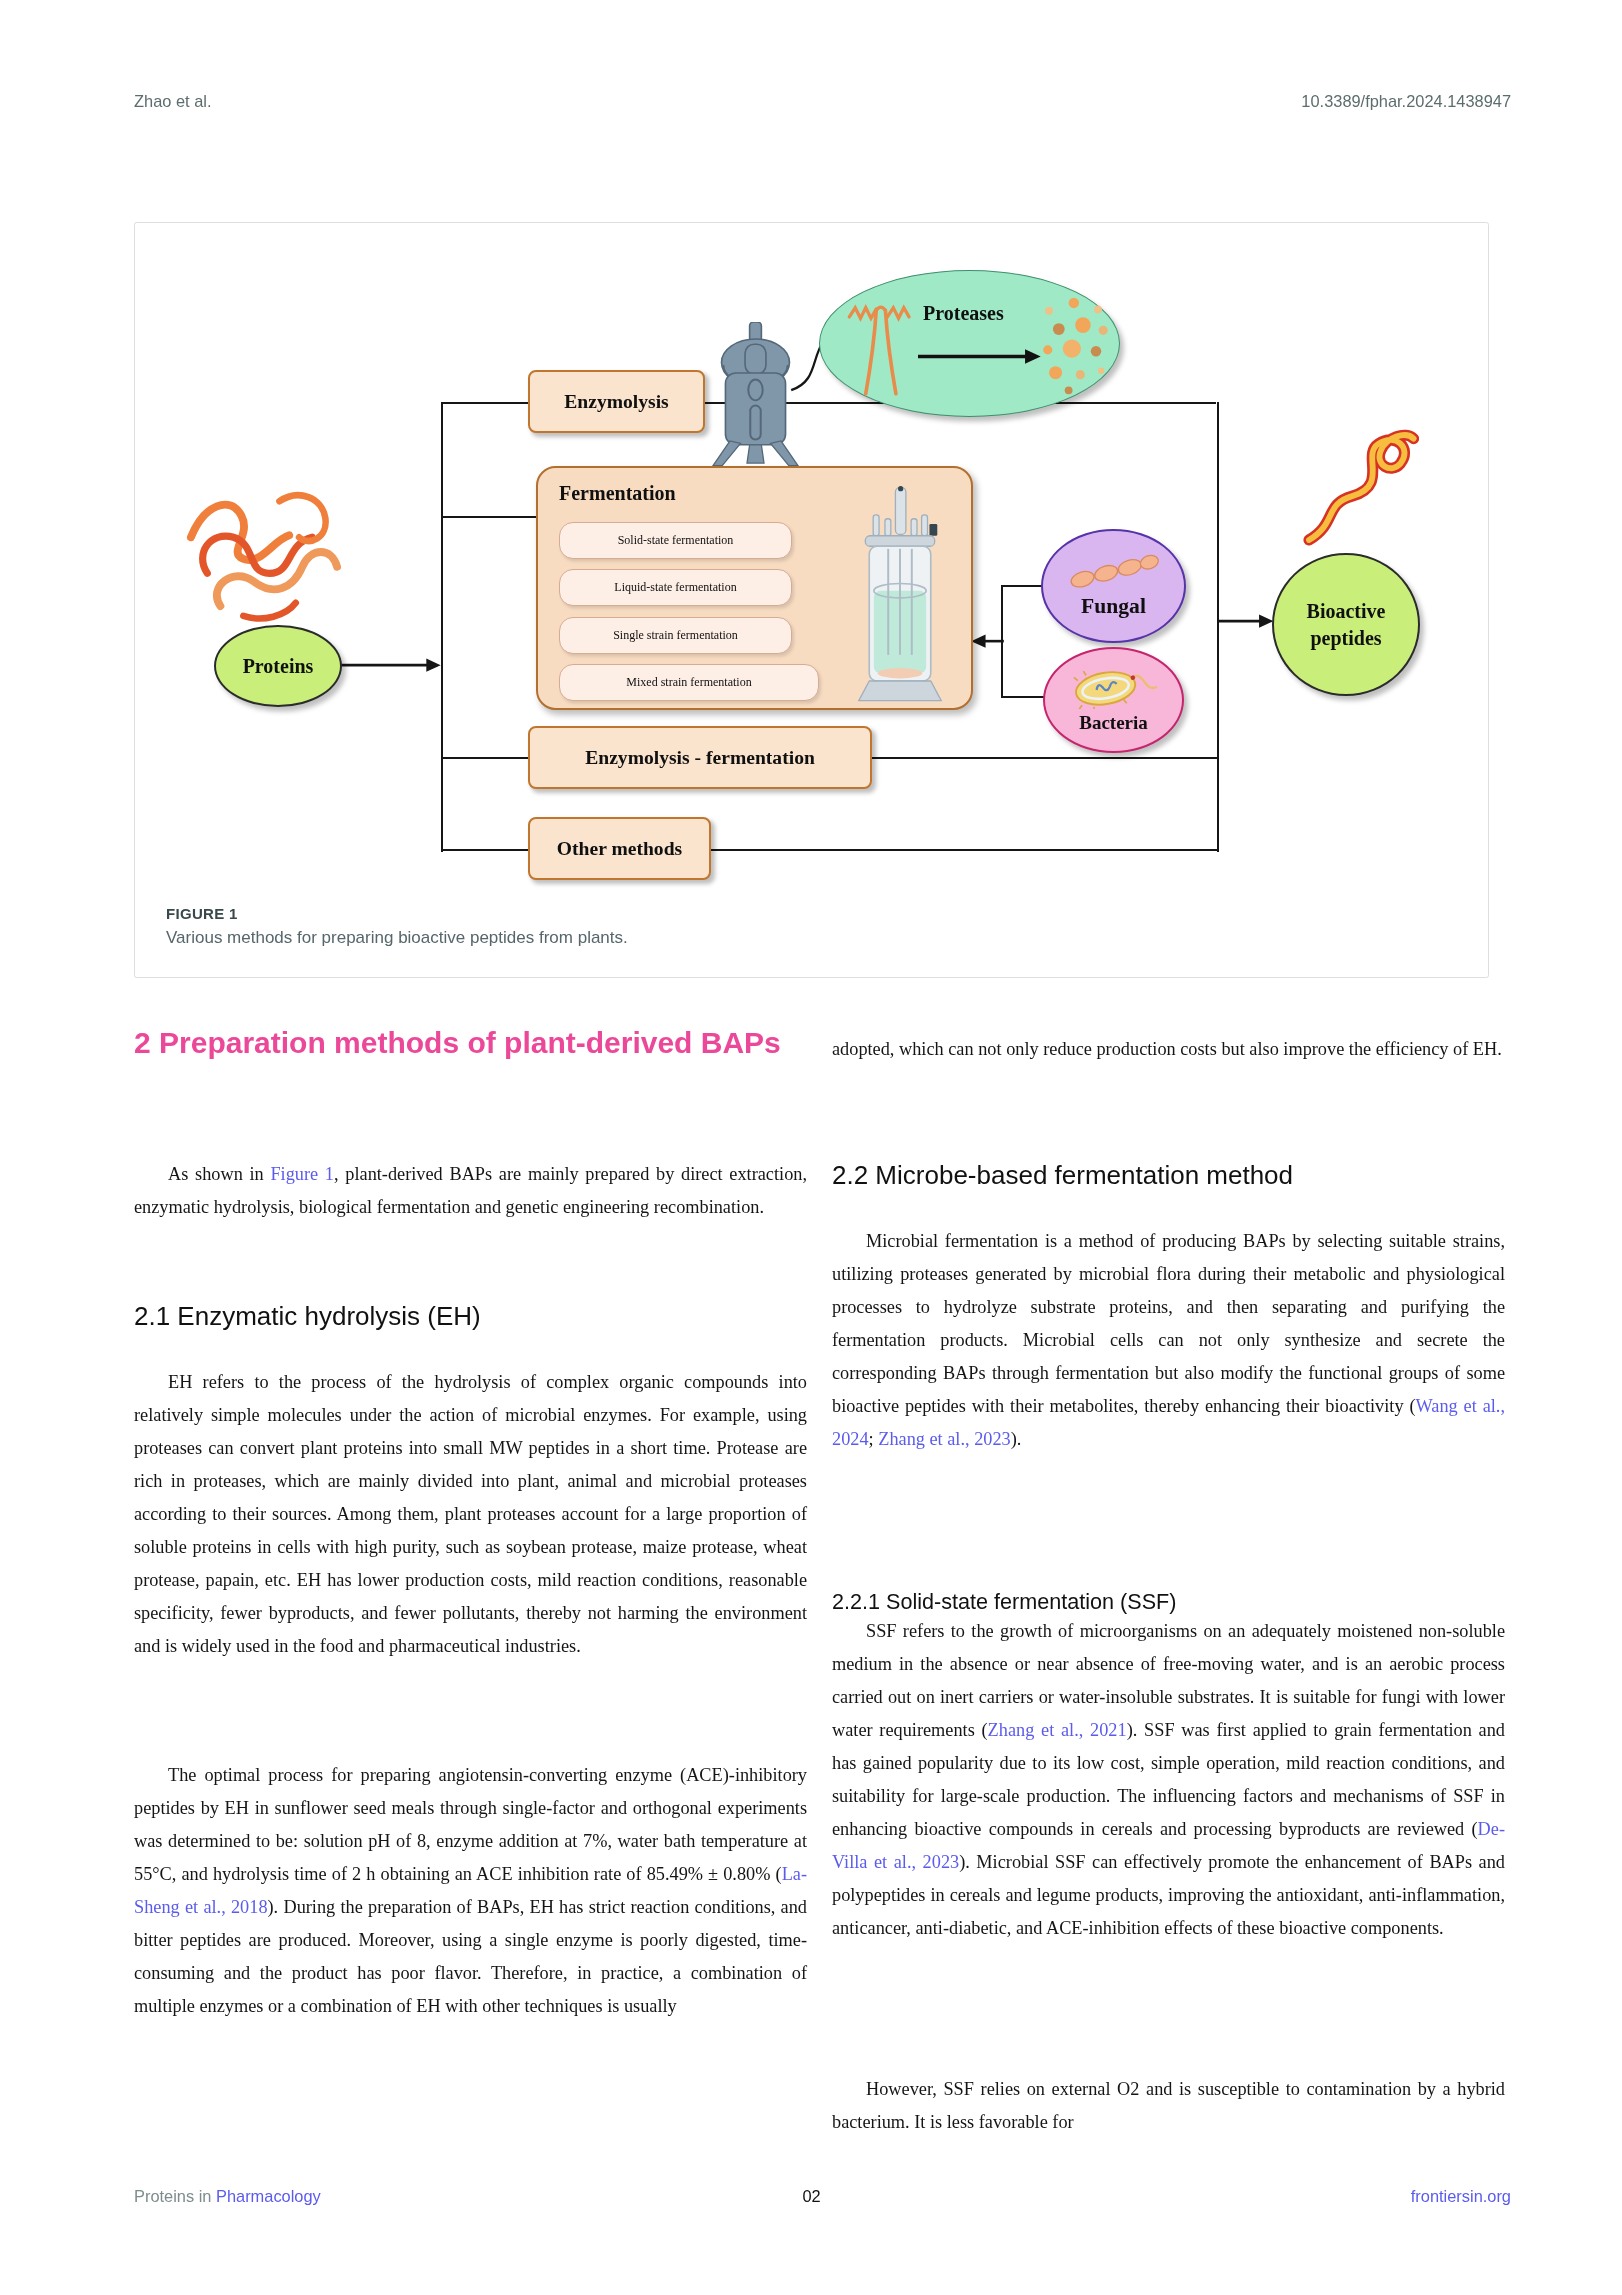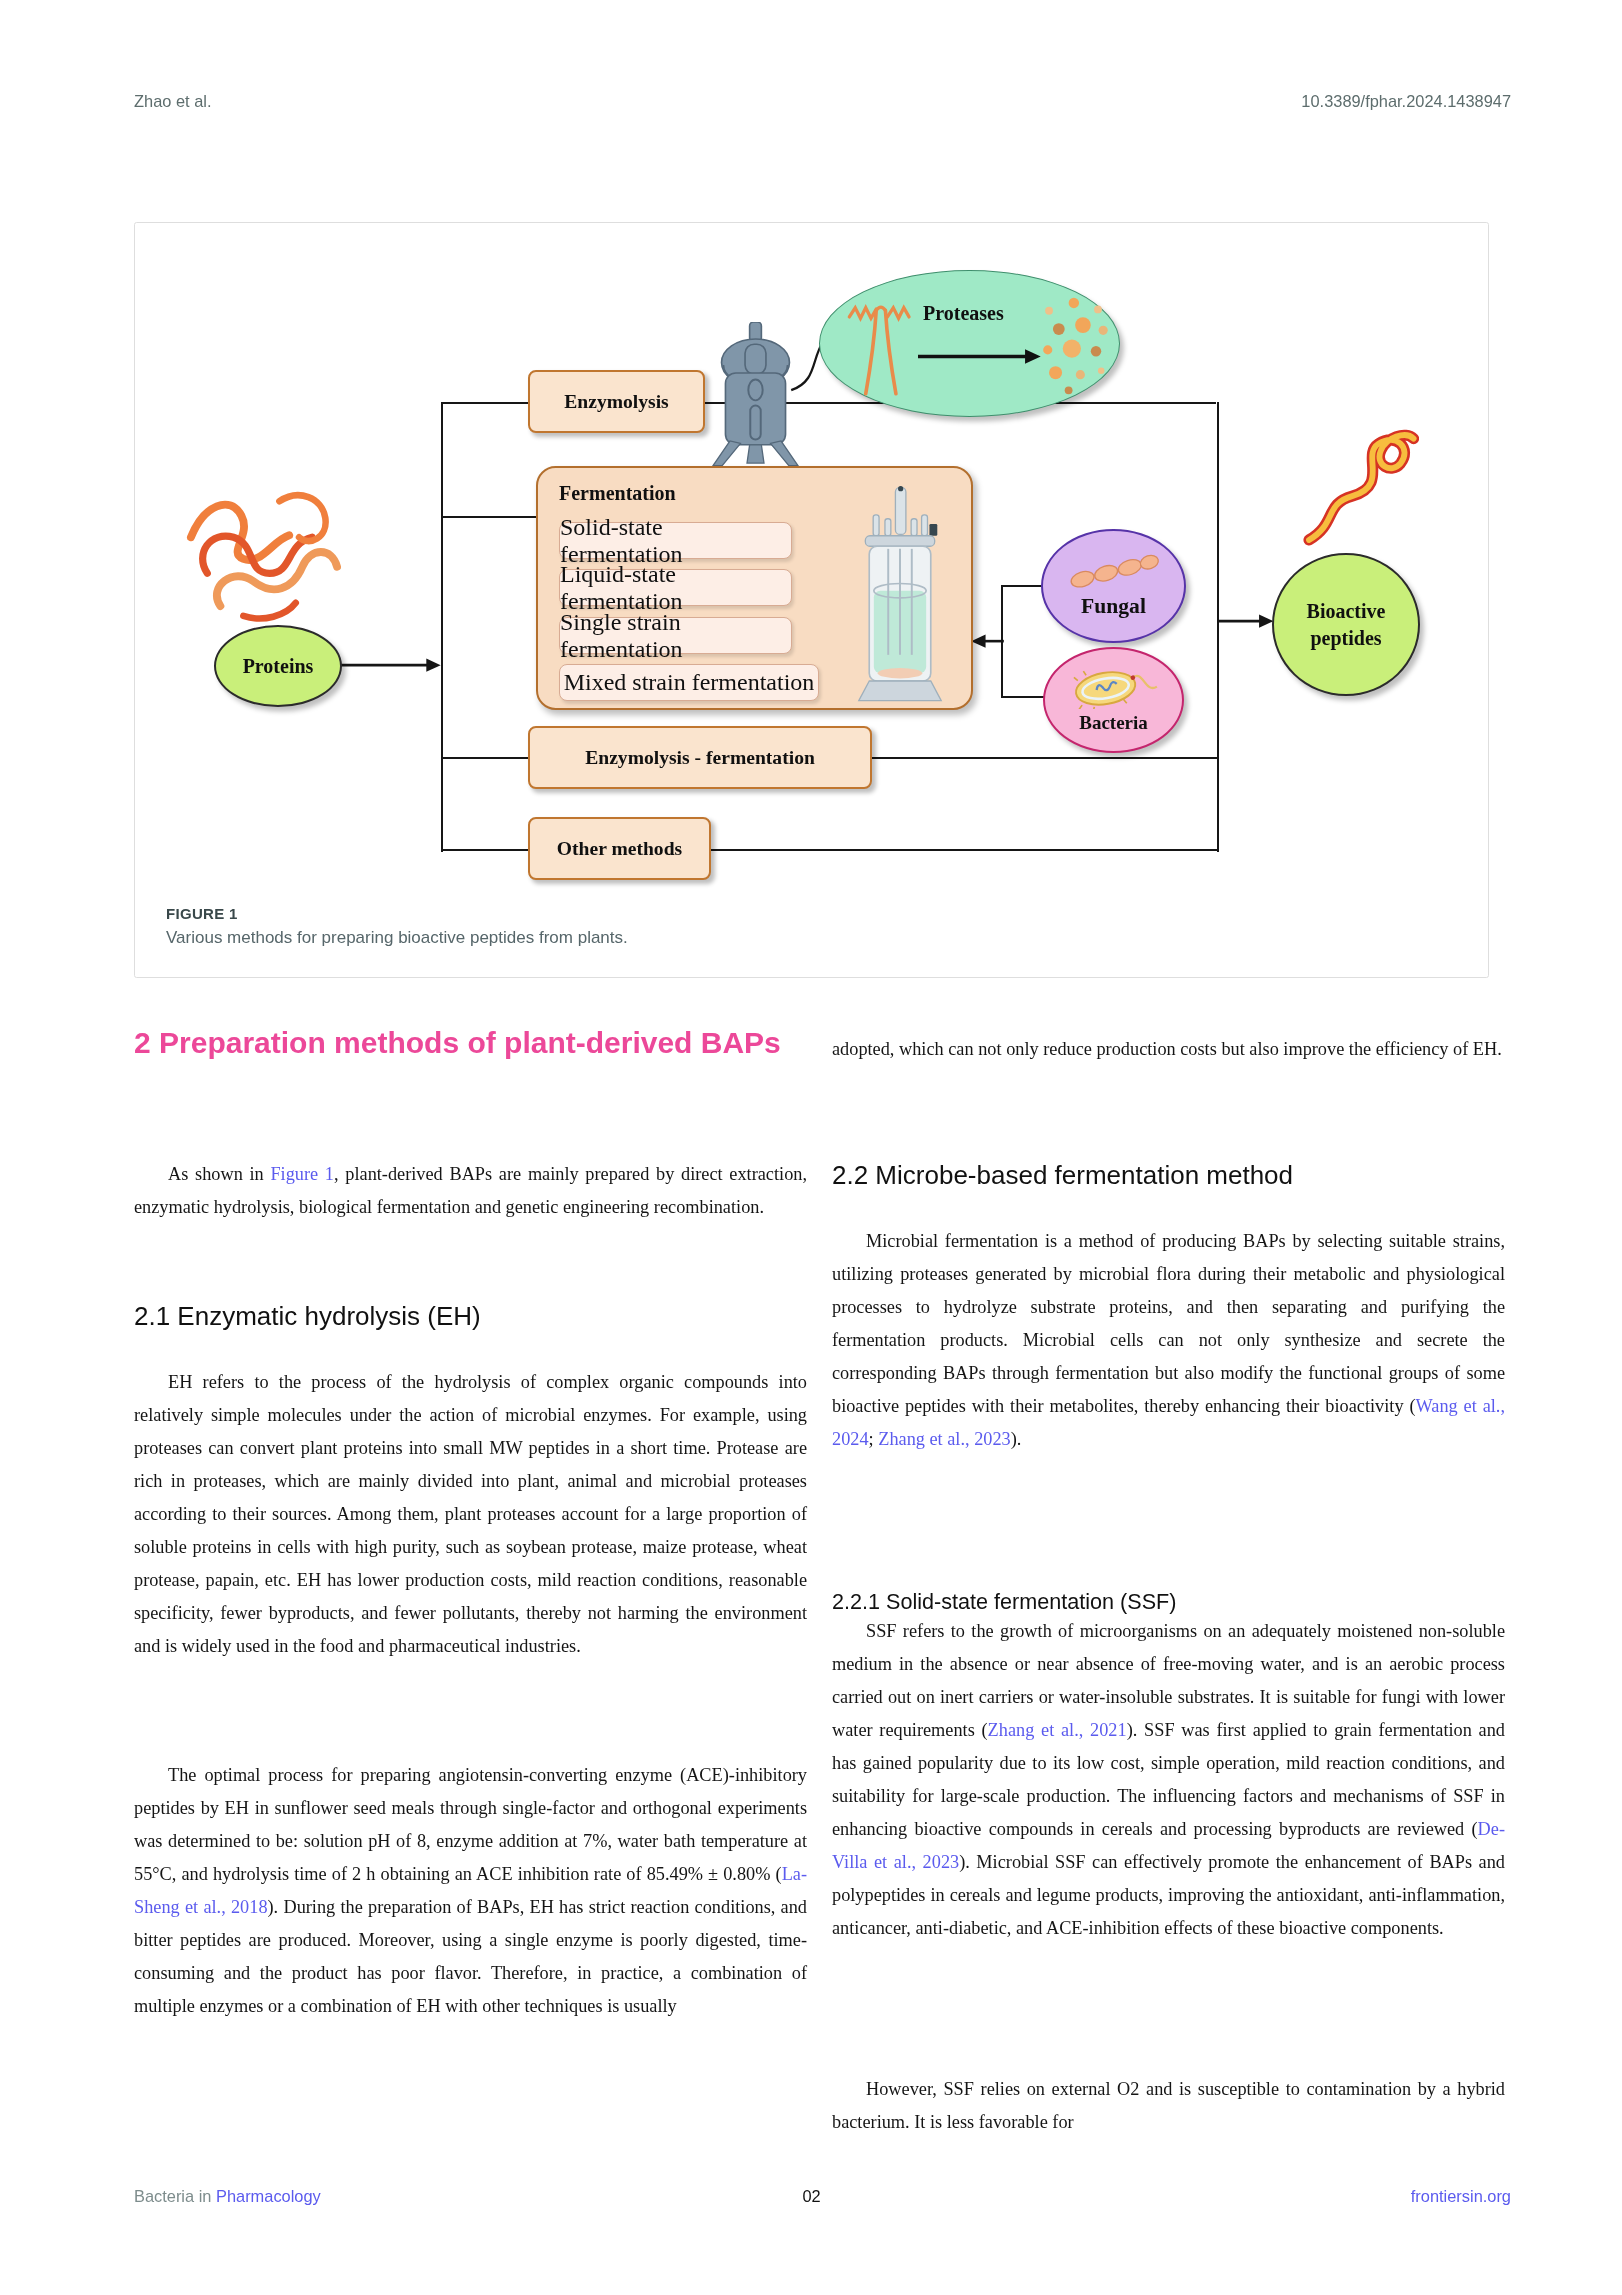--- a/index.html
+++ b/index.html
@@ -16,22 +16,22 @@
   .hline,.vline{background:#161616;}
   .nodebox{box-sizing:border-box;background:#fae4ce;border:2px solid #c0762f;border-radius:7.9px;
            display:flex;align-items:center;justify-content:center;
            font-weight:bold;font-size:19.6px;color:#101010;
            box-shadow:3.3px 3.9px 4.6px rgba(0,0,0,0.25);}
   .ell{box-sizing:border-box;border-radius:50%;display:flex;align-items:center;justify-content:center;
        flex-direction:column;box-shadow:3.9px 4.6px 5.2px rgba(0,0,0,0.25);text-align:center;}
   .ell .lbl{font-weight:bold;color:#101010;}
   #fermentation-box{box-sizing:border-box;background:#f8dcc2;border:2px solid #b36f2d;border-radius:19.6px;
                     box-shadow:3.9px 4.6px 5.9px rgba(0,0,0,0.25);}
-  .subbox{box-sizing:border-box;background:#fdeee6;border:1.3px solid #d8ab93;border-radius:8px;
-          display:flex;align-items:center;justify-content:center;font-size:24px;color:#101010;
+  .subbox{box-sizing:border-box;background:#fdeee6;border:1.3px solid #d8ab93;border-radius:14px;
+          display:flex;align-items:center;justify-content:center;font-size:12px;color:#101010;
           box-shadow:2px 2.6px 3.3px rgba(0,0,0,0.12);}
   .figcap-label{font-family:"Liberation Sans", sans-serif;font-size:15px;font-weight:700;color:#39484a;letter-spacing:0.3px;}
   .figcap-text{font-family:"Liberation Sans", sans-serif;font-size:17px;color:#56666a;}
   
   .h2{font-family:"Liberation Sans", sans-serif;font-size:30px;line-height:38px;font-weight:600;color:#ec4899;}
   .h3{font-family:"Liberation Sans", sans-serif;font-size:26px;font-weight:500;color:#111;}
   .h4{font-family:"Liberation Sans", sans-serif;font-size:21.6px;font-weight:500;color:#111;}
   .col{width:673px;}
   .para{font-size:18.3px;line-height:33px;text-align:justify;color:#151515;}
   .indent{text-indent:34px;}
@@ -235,19 +235,19 @@
   <div class="abs col para" style="left:832px;top:1033px;"><span>adopted, which can not only reduce production costs but also improve the efficiency of EH.</span></div>
 
   <div class="abs col h3" style="left:832px;top:1160px;">2.2 Microbe-based fermentation method</div>
   <div class="abs col para indent" style="left:832px;top:1225px;"><span>Microbial fermentation is a method of producing BAPs by selecting suitable strains, utilizing proteases generated by microbial flora during their metabolic and physiological processes to hydrolyze substrate proteins, and then separating and purifying the fermentation products. Microbial cells can not only synthesize and secrete the corresponding BAPs through fermentation but also modify the functional groups of some bioactive peptides with their metabolites, thereby enhancing their bioactivity (</span><span class="ref-link">Wang et al., 2024</span><span>; </span><span class="ref-link">Zhang et al., 2023</span><span>).</span></div>
 
   <div class="abs col h4" style="left:832px;top:1589px;">2.2.1 Solid-state fermentation (SSF)</div>
   <div class="abs col para indent" style="left:832px;top:1615px;"><span>SSF refers to the growth of microorganisms on an adequately moistened non-soluble medium in the absence or near absence of free-moving water, and is an aerobic process carried out on inert carriers or water-insoluble substrates. It is suitable for fungi with lower water requirements (</span><span class="ref-link">Zhang et al., 2021</span><span>). SSF was first applied to grain fermentation and has gained popularity due to its low cost, simple operation, mild reaction conditions, and suitability for large-scale production. The influencing factors and mechanisms of SSF in enhancing bioactive compounds in cereals and processing byproducts are reviewed (</span><span class="ref-link">De-Villa et al., 2023</span><span>). Microbial SSF can effectively promote the enhancement of BAPs and polypeptides in cereals and legume products, improving the antioxidant, anti-inflammation, anticancer, anti-diabetic, and ACE-inhibition effects of these bioactive components.</span></div>
   <div class="abs col para indent" style="left:832px;top:2073px;"><span>However, SSF relies on external O2 and is susceptible to contamination by a hybrid bacterium. It is less favorable for</span></div>
 
   <div class="abs footer-txt" style="left:134px;top:2187px;">
-    <span>Bacteria in </span><span class="purple">Pharmacology</span>
+    <span>Proteins in </span><span class="purple">Pharmacology</span>
   </div>
   <div class="abs footer-txt" style="left:779px;top:2187px;width:65px;text-align:center;color:#111;">02</div>
   <div class="abs footer-txt purple" style="left:857px;top:2187px;width:654px;text-align:right;">frontiersin.org</div>
 
 </div>
 
 
 </body></html>

